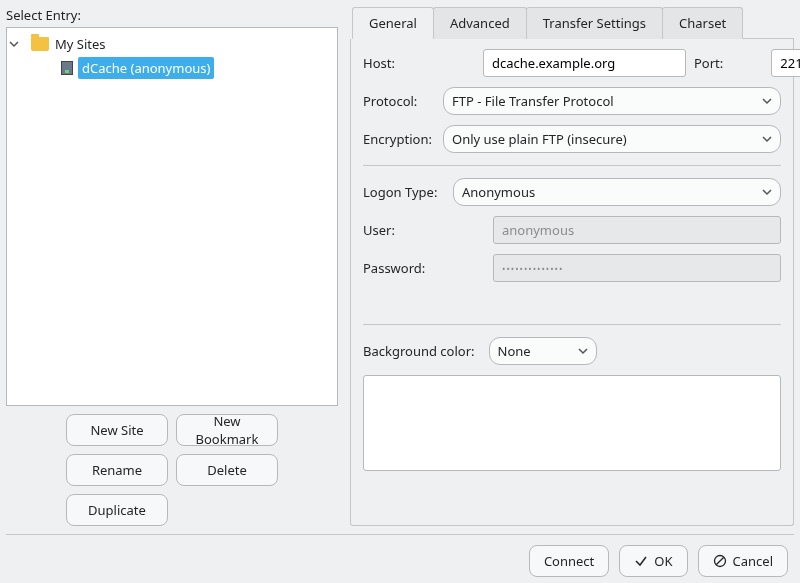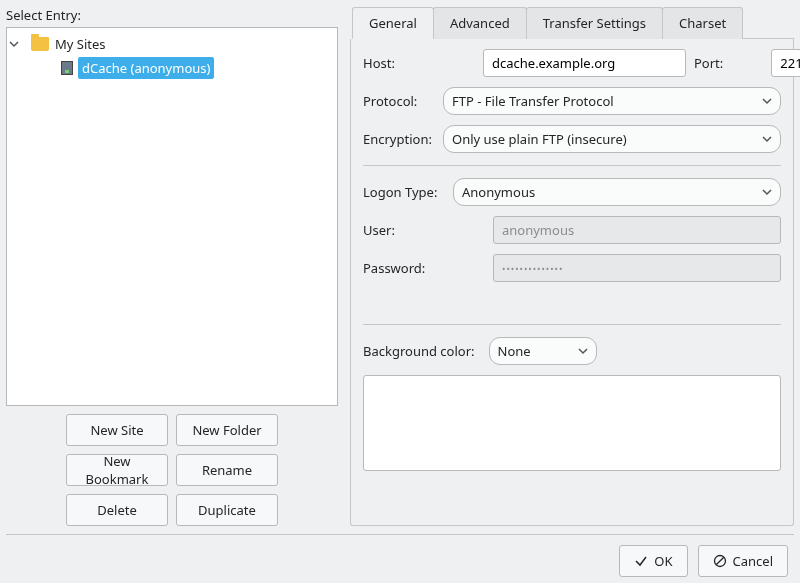--- a/index.html
+++ b/index.html
@@ -88,21 +88,21 @@
   .left-buttons {
     margin: 8px 0 0 0;
     display: grid;
     grid-template-columns: 1fr 1fr;
     gap: 8px;
     padding: 0 60px;
   }
   button, .btn {
     background: #f7f8f9;
     border: 1px solid #b6b8ba;
-    border-radius: 3px;
+    border-radius: 8px;
     height: 32px;
     font-family: inherit;
     font-size: 13px;
     color: #232627;
     display: inline-flex;
     align-items: center;
     justify-content: center;
     gap: 6px;
     padding: 0 14px;
     cursor: pointer;
@@ -224,21 +224,20 @@
         <span class="folder-icon"></span>
         <span>My Sites</span>
       </div>
       <div class="tree-row tree-child">
         <span class="server-icon"></span>
         <span class="selected">dCache (anonymous)</span>
       </div>
     </div>
     <div class="left-buttons">
       <button>New Site</button>
-      <button>New Folder</button>
       <button>New Bookmark</button>
       <button>Rename</button>
       <button>Delete</button>
       <button>Duplicate</button>
     </div>
   </div>
 
   <div class="right-col">
     <div class="tabstrip">
       <div class="tab active">General</div>
@@ -318,20 +317,21 @@
         </div>
       </div>
 
       <textarea class="comments" style=""></textarea>
 
     </div>
   </div>
 </div>
 
 <div class="bottom-bar">
+  <button>Connect</button>
   <button>
     <span>
         <svg width="14" height="14" viewBox="0 0 14 14">
           <path d="M2 7 L6 11 L12 3" fill="none" stroke="#232627" stroke-width="1.5"></path>
         </svg>
       </span>
     <span>OK</span>
   </button>
   <button>
     <span>

